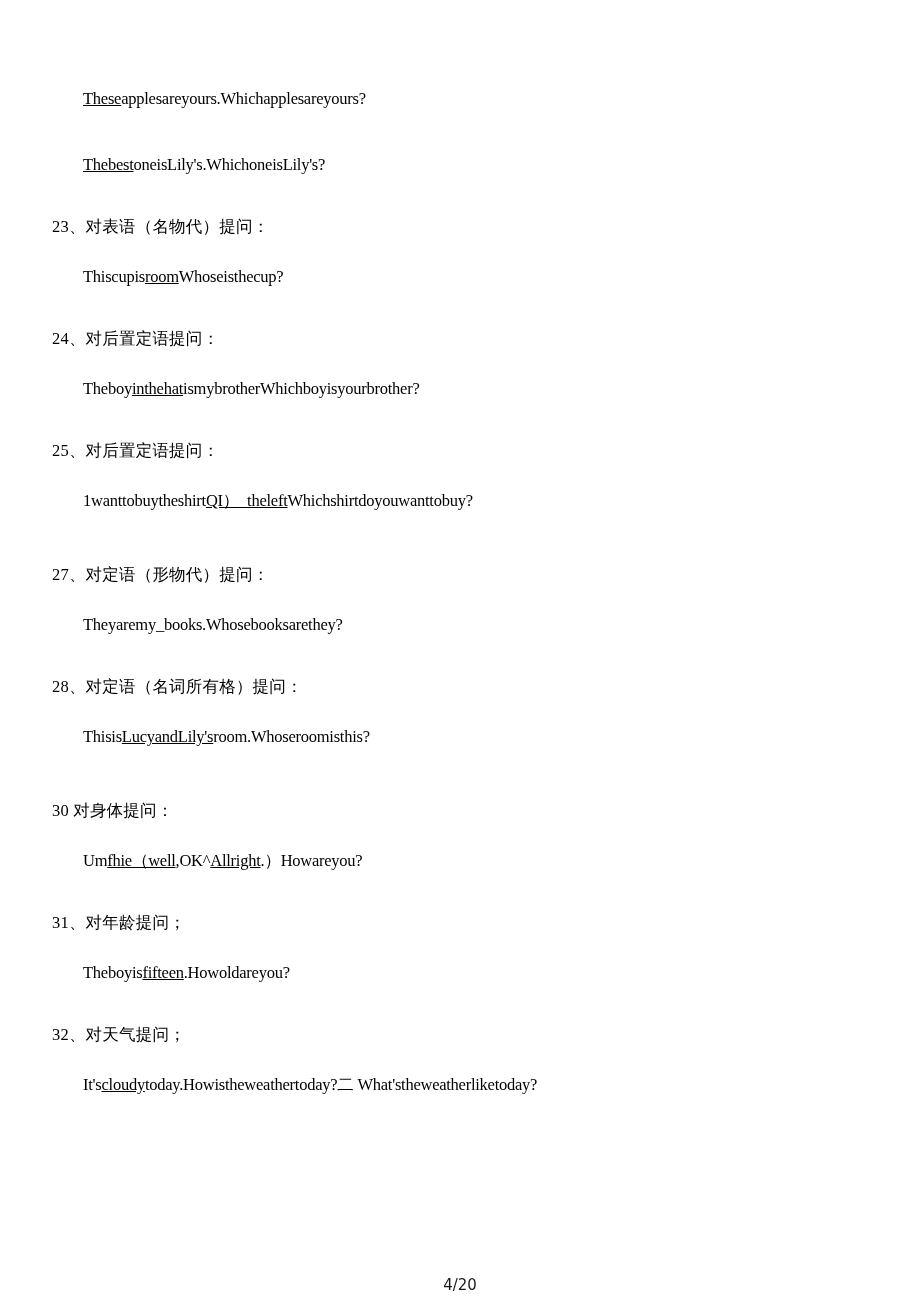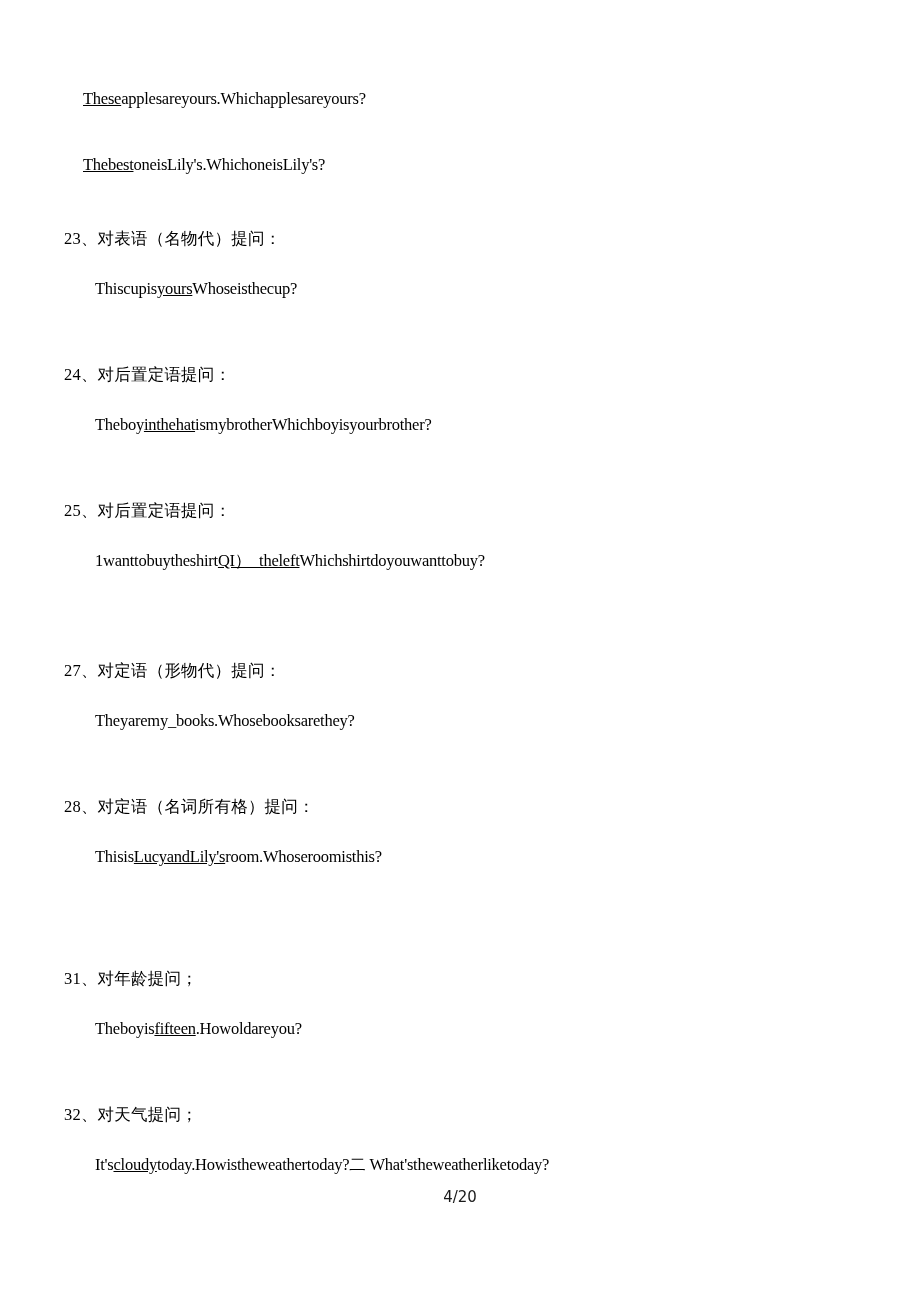--- a/index.html
+++ b/index.html
@@ -24,21 +24,21 @@
     box-sizing: border-box;
     padding: 4px;
   }
   #content {
     position: absolute;
     left: 52px;
     top: 66px;
     width: 820px;
   }
 
-  .block { margin: 12px; padding: 0; }
+  .block { margin: 0; padding: 0; }
 
   
   .heading {
     font-family: "Liberation Serif", "DejaVu Serif", serif;
     font-size: 16.5px;
     line-height: 34px;
     white-space: pre;
     letter-spacing: 0.2px;
   }
 
@@ -55,21 +55,21 @@
   .gap-sm { height: 12px; }
 
   u.ul {
     text-decoration: underline;
     text-underline-offset: 1px;
   }
 
   .footer {
     position: absolute;
     left: 0;
-    top: 1188px;
+    top: 1276px;
     width: 920px;
     text-align: center;
     font-family: "DejaVu Sans", "Liberation Sans", sans-serif;
     font-size: 15px;
     color: #1a1a1a;
   }
 </style>
 </head>
 <body>
 
@@ -83,21 +83,21 @@
       <div class="body-line">
         <span></span><u class="ul">Thebest</u><span>oneisLily's.WhichoneisLily's?</span>
       </div>
     </div>
 
     <div class="gap-sm"></div>
 
     <div class="block">
       <div class="heading">23、对表语（名物代）提问：</div>
       <div class="body-line">
-        <span>Thiscupis</span><u class="ul">yours</u><span>Whoseisthecup?</span>
+        <span>Thiscupis</span><u class="ul">room</u><span>Whoseisthecup?</span>
       </div>
     </div>
     <div class="gap-sm"></div>
 
     <div class="block">
       <div class="heading">24、对后置定语提问：</div>
       <div class="body-line">
         <span>Theboy</span><u class="ul">inthehat</u><span>ismybrotherWhichboyisyourbrother?</span>
       </div>
     </div>
@@ -128,20 +128,26 @@
       <div class="body-line">
         <span>Thisis</span><u class="ul">LucyandLily's</u><span>room.Whoseroomisthis?</span>
       </div>
     </div>
     <div class="gap-sm"></div>
 
     <div class="block">
     </div>
     <div class="gap-sm"></div>
 
+    <div class="block">
+      <div class="heading">30 对身体提问：</div>
+      <div class="body-line">
+        <span>Um</span><u class="ul">fhie（well</u><span>,OK^</span><u class="ul">Allright</u><span>.）Howareyou?</span>
+      </div>
+    </div>
     <div class="gap-sm"></div>
 
     <div class="block">
       <div class="heading">31、对年龄提问；</div>
       <div class="body-line">
         <span>Theboyis</span><u class="ul">fifteen</u><span>.Howoldareyou?</span>
       </div>
     </div>
     <div class="gap-sm"></div>
 

